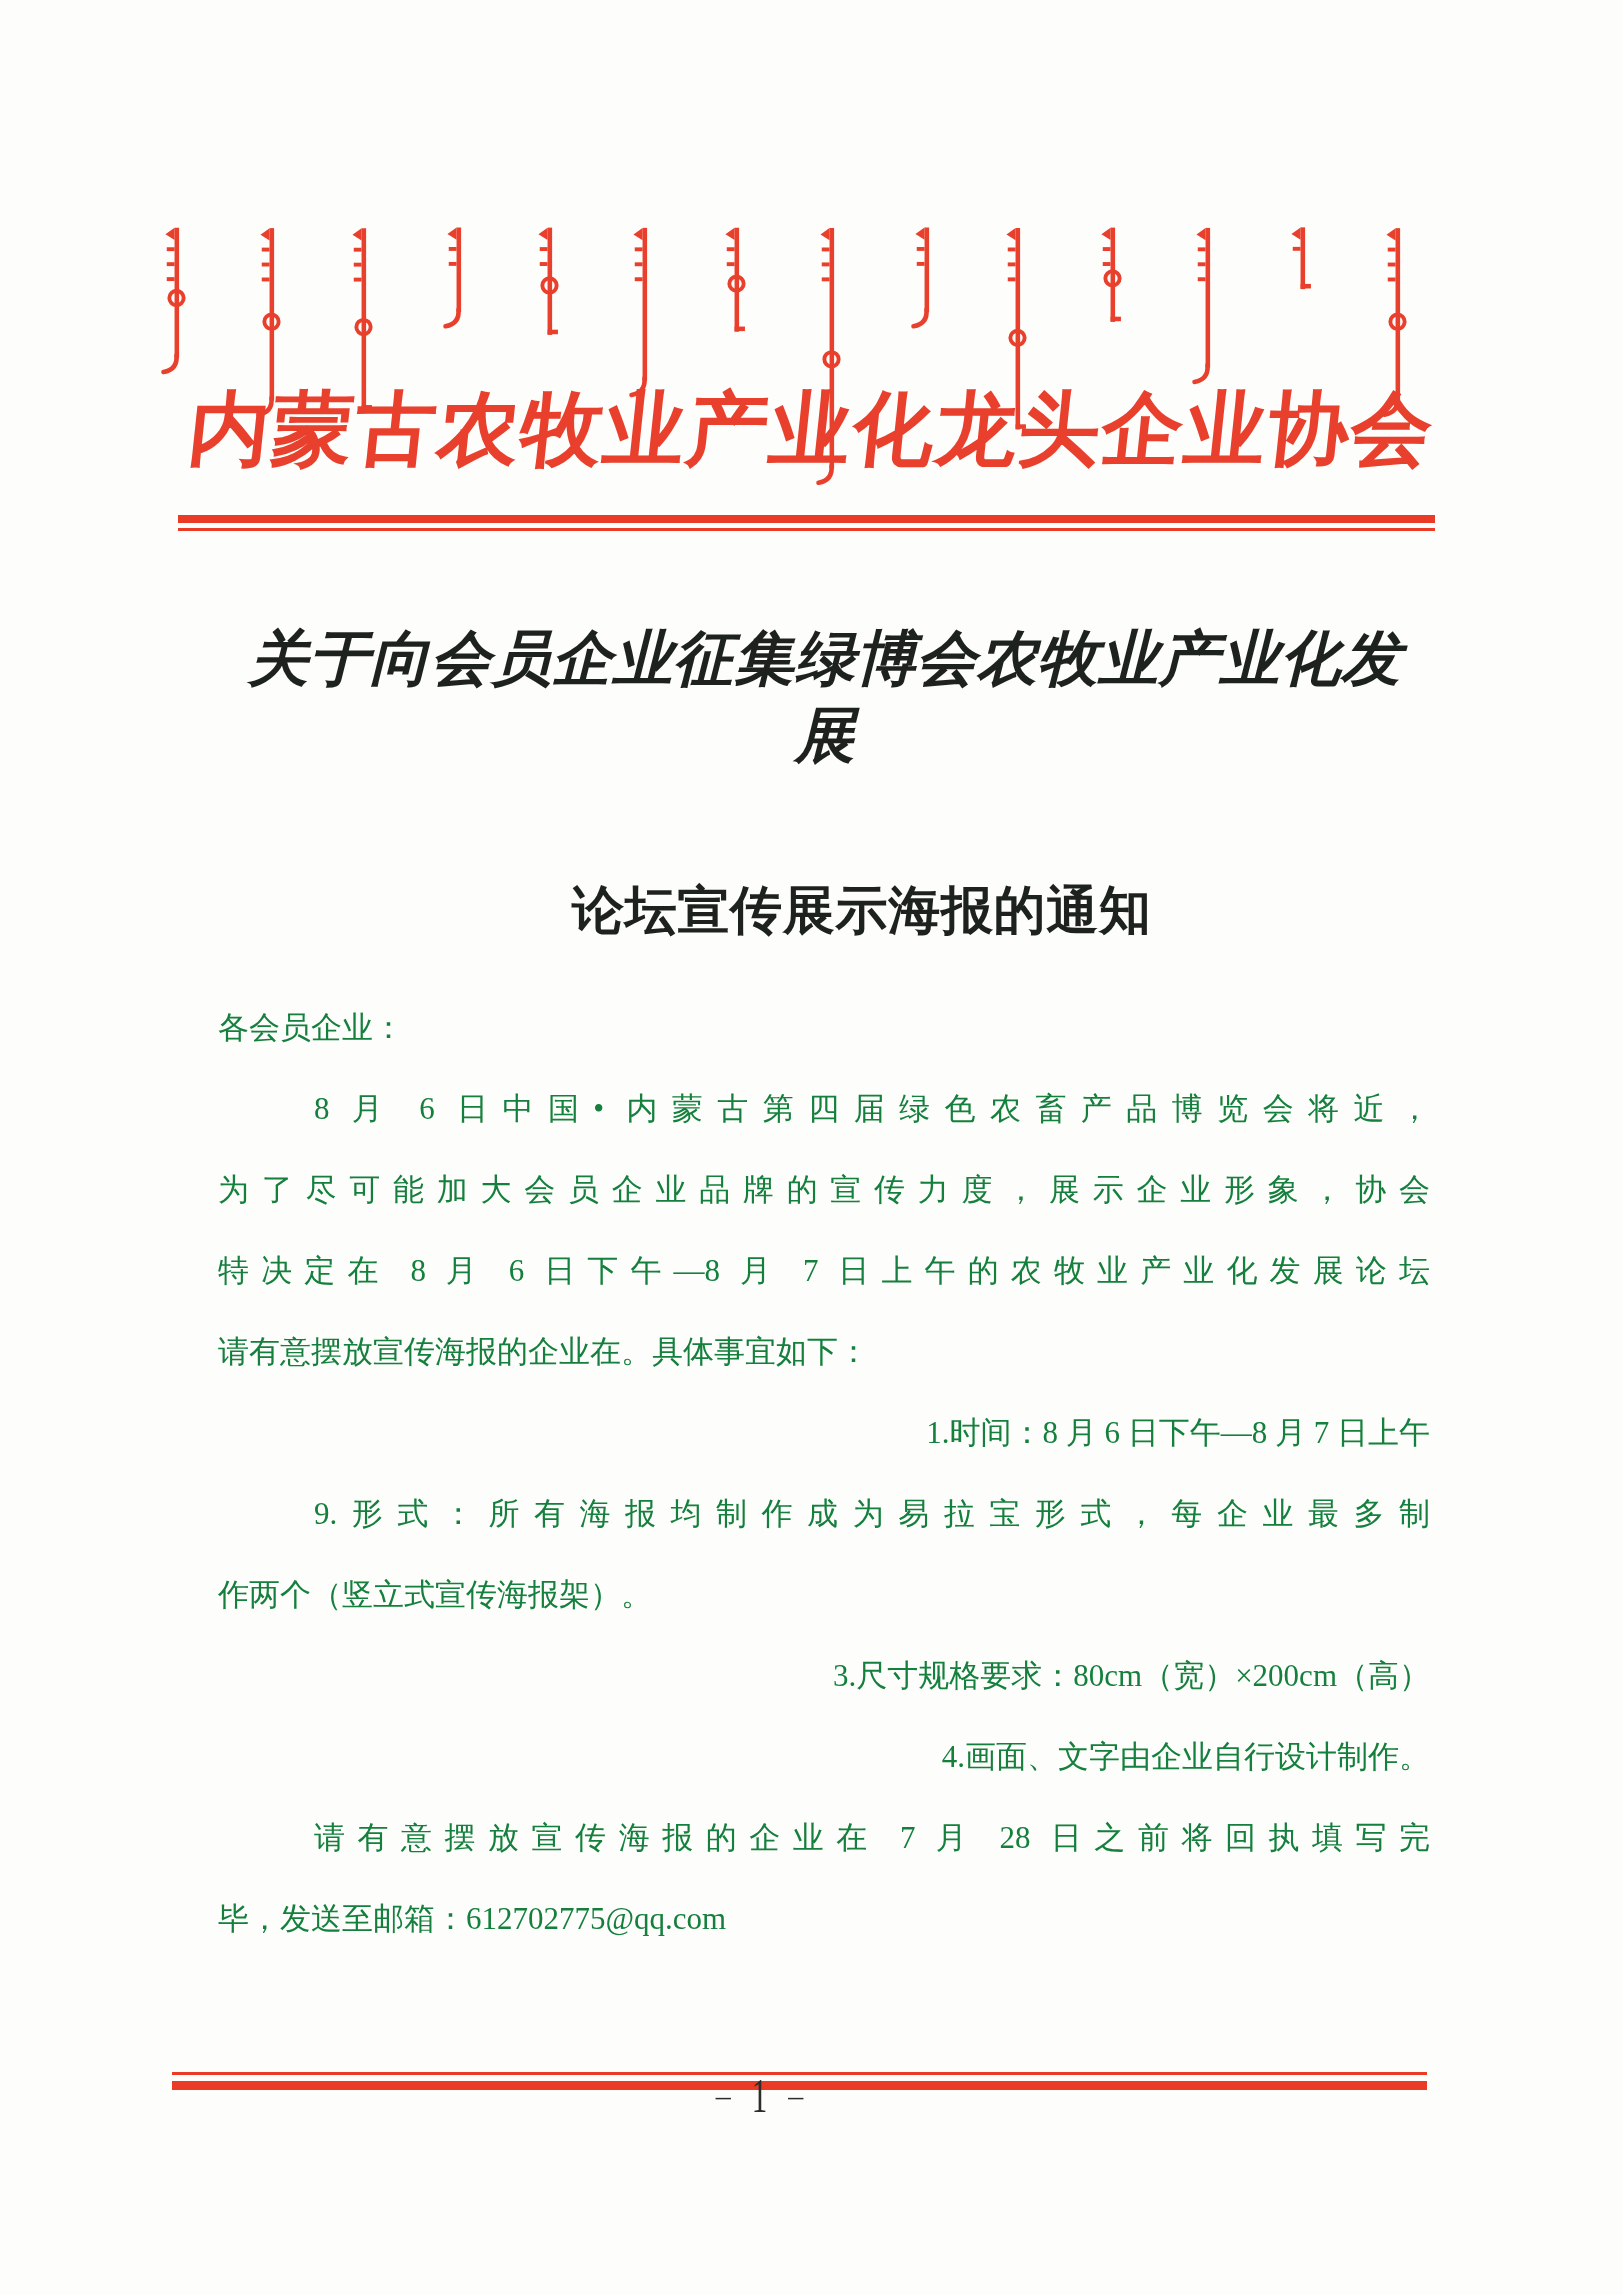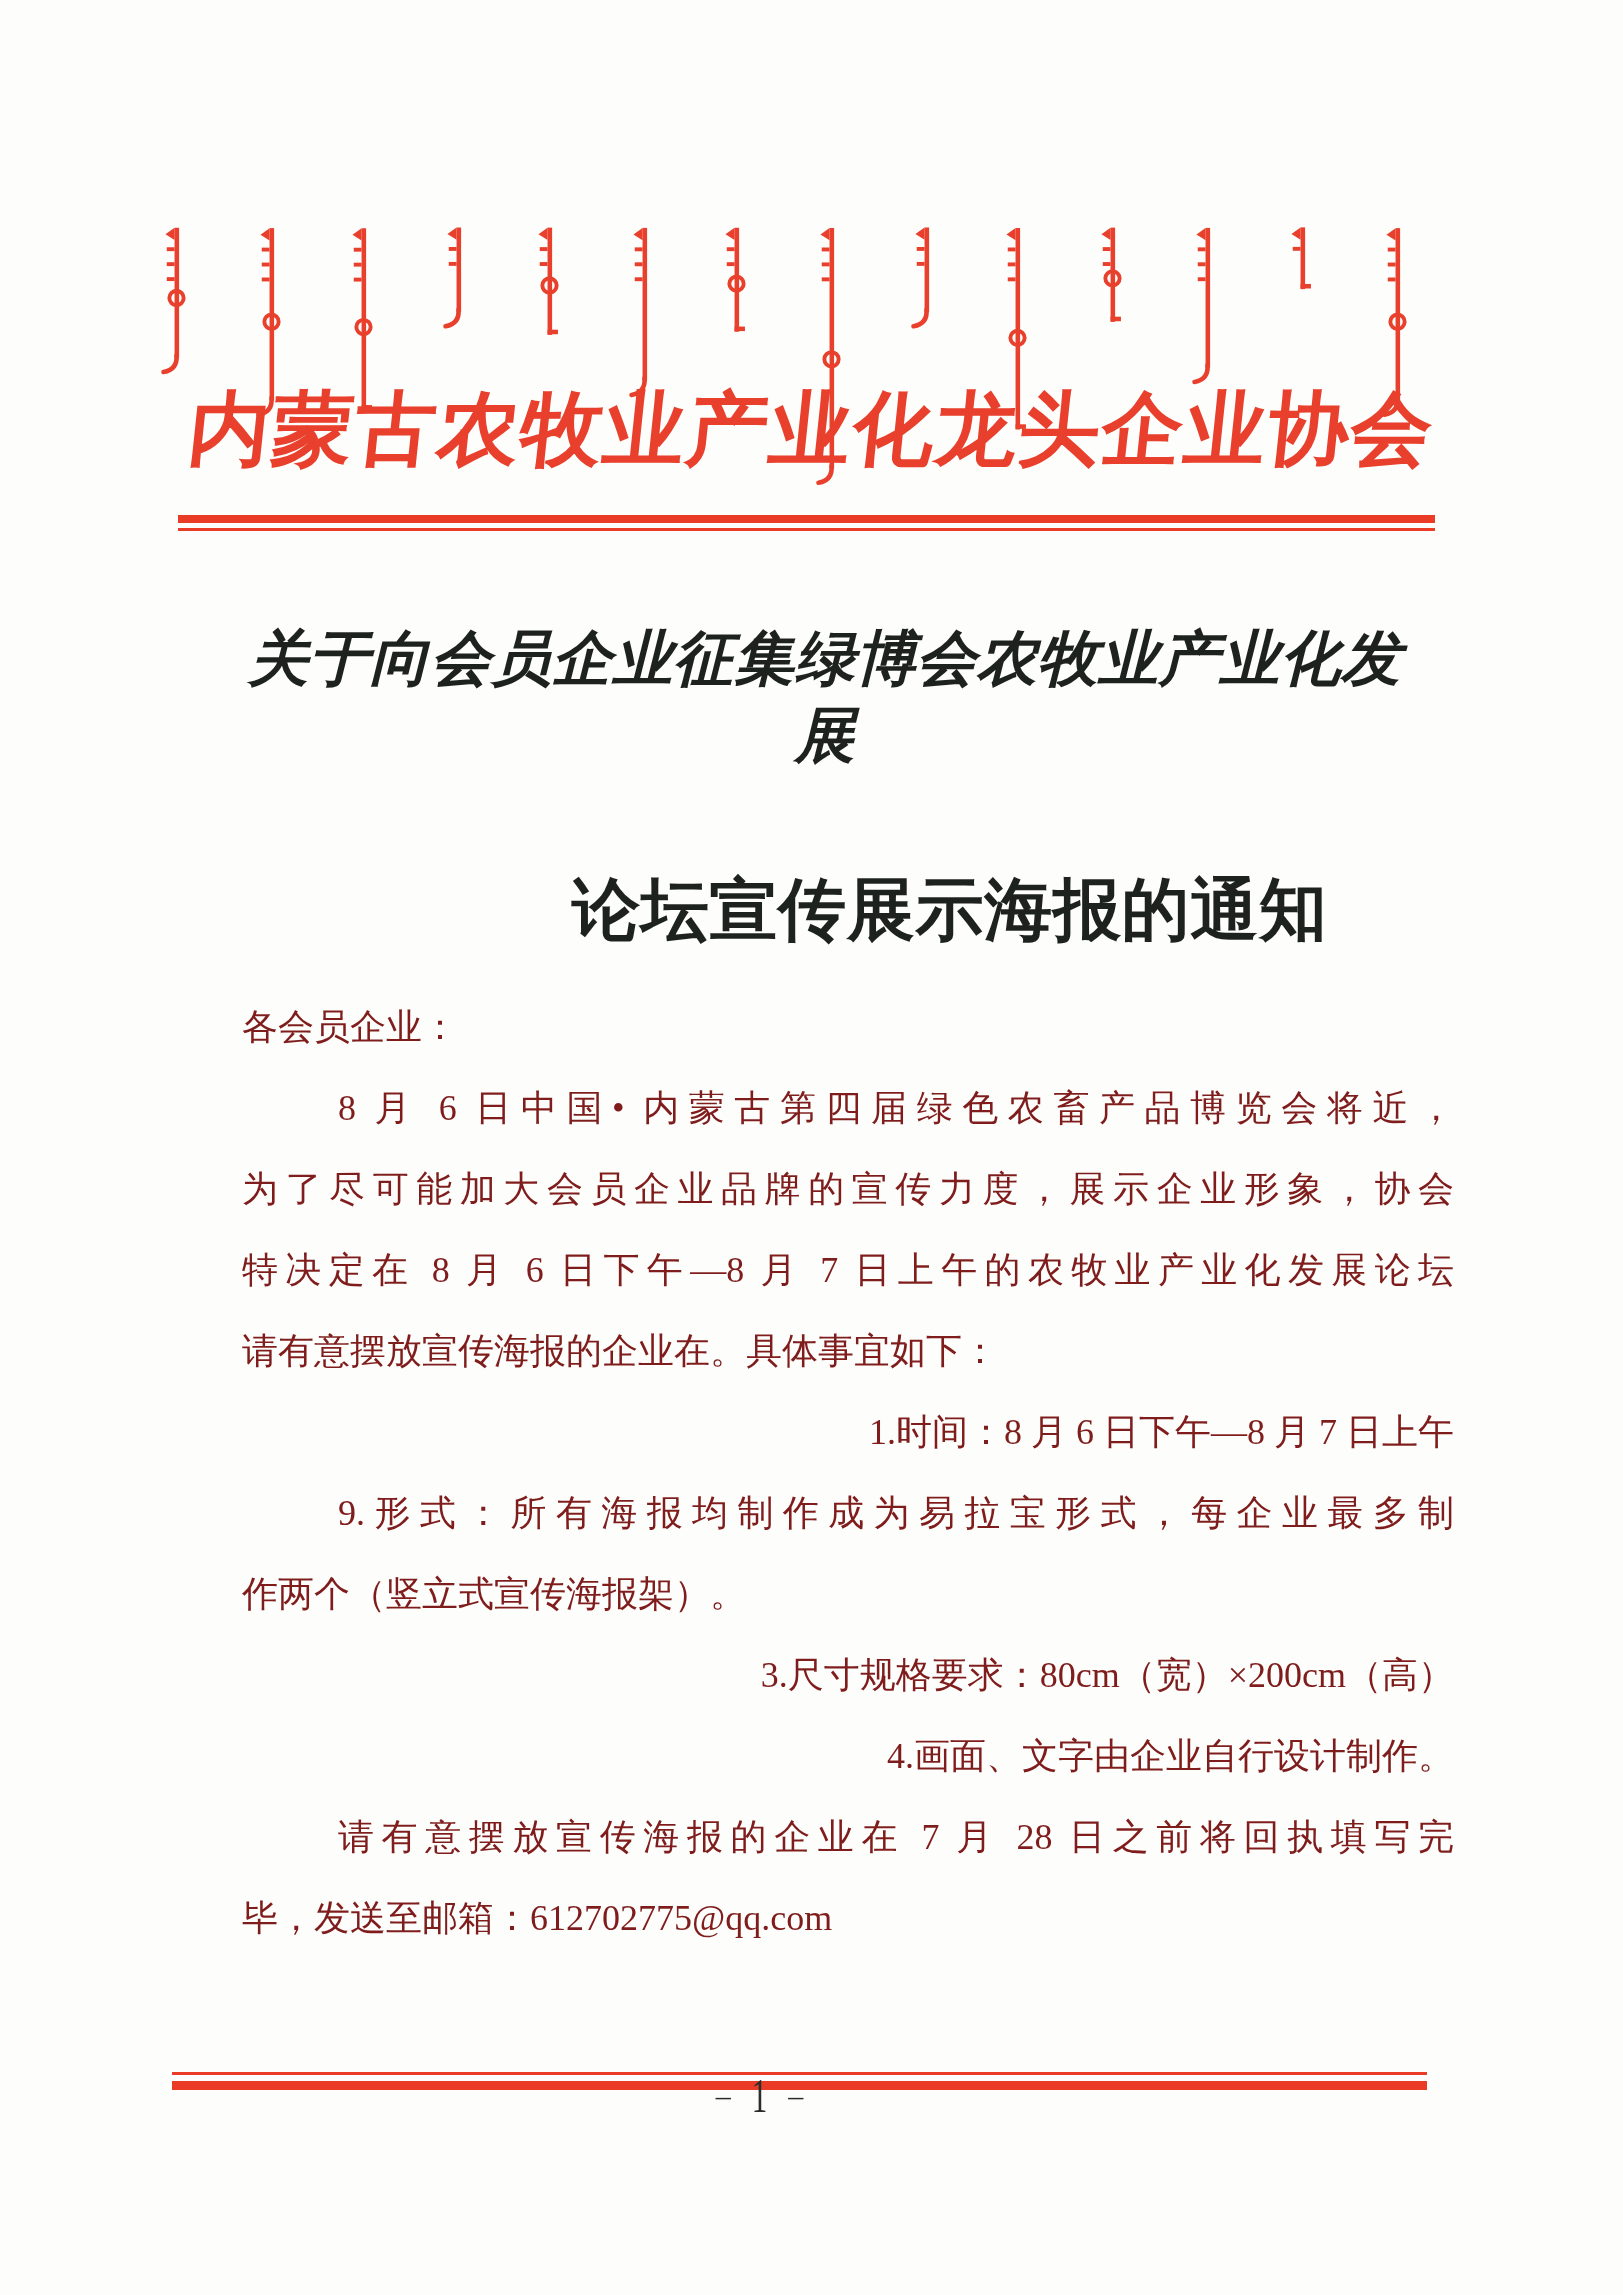--- a/index.html
+++ b/index.html
@@ -28,27 +28,26 @@
   .rule-a{left:178px;top:515px;width:1257px;height:7.9px;}
   .rule-b{left:178px;top:528px;width:1257px;height:3.3px;}
   .rule-c{left:172px;top:2072px;width:1255px;height:3.3px;}
   .rule-d{left:172px;top:2081px;width:1255px;height:8.5px;}
   
   .titleblk{
     position:absolute;left:219px;top:621px;width:1212px;
     color:#1e221f;font-weight:700;
   }
   .t1{font-size:60px;line-height:77px;text-align:center;letter-spacing:0.7px;font-style:italic;}
-  .t2{font-size:68px;line-height:77px;margin-top:97px;margin-left:353px;letter-spacing:0.7px;}
+  .t2{font-size:52px;line-height:77px;margin-top:97px;margin-left:353px;letter-spacing:0.7px;}
   
   .bodyblk{
     position:absolute;left:218px;top:987px;width:1212px;
-    color:#7f1d1d;
-    font-size:36px;
-    margin-left:24px;
+    color:#15803d;
+    font-size:31px;
   }
   .bline{min-height:81px;line-height:81px;}
   .bline.ind{text-indent:96px;text-align:right;}
   .bline.just{text-align:justify;text-align-last:justify;}
   
   .pagenum{
     position:absolute;left:668px;top:2071px;width:183px;height:50px;
     display:flex;align-items:center;justify-content:center;gap:21px;
     color:#2a2d2a;font-size:30px;
   }

